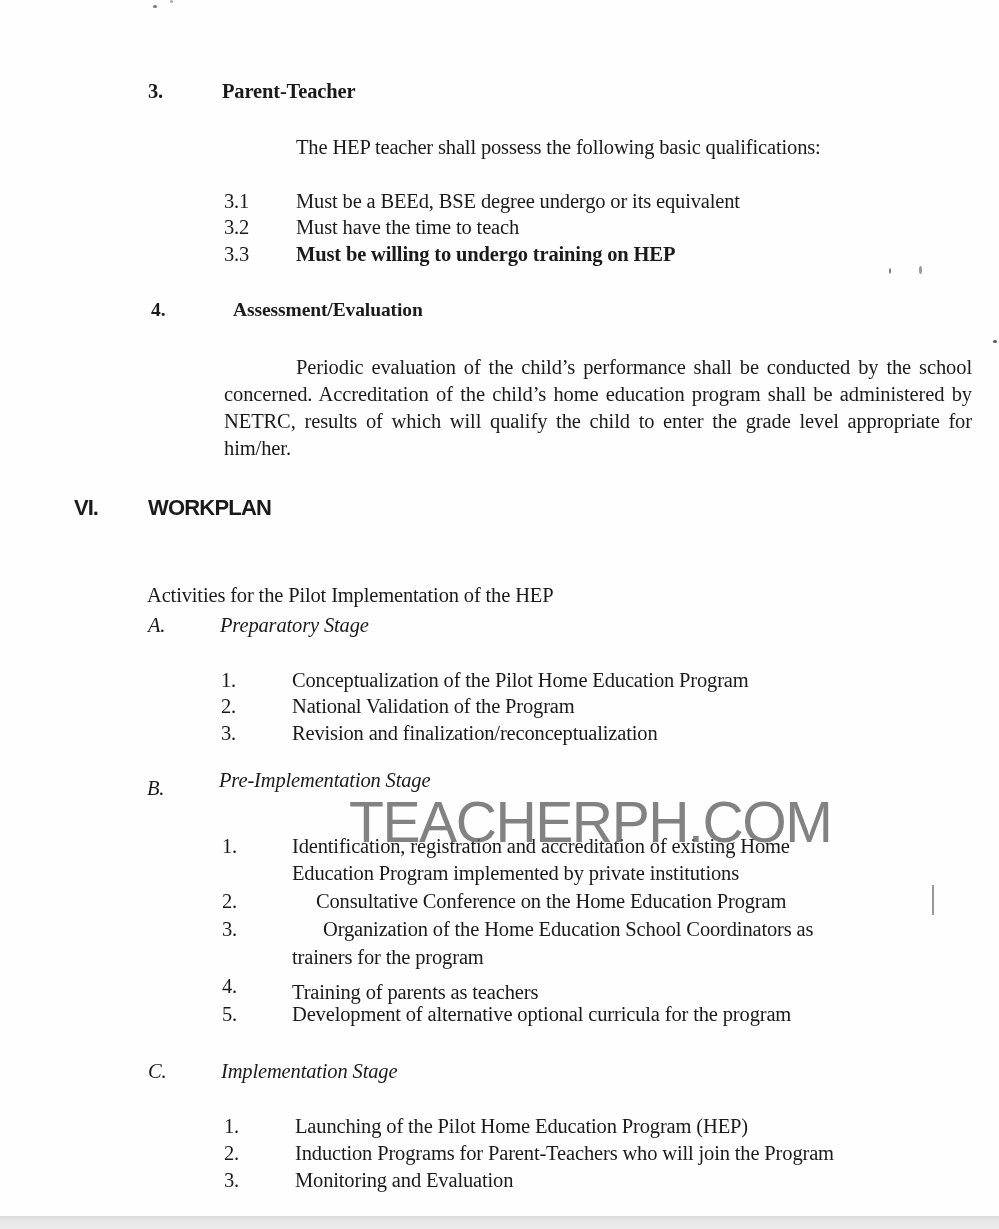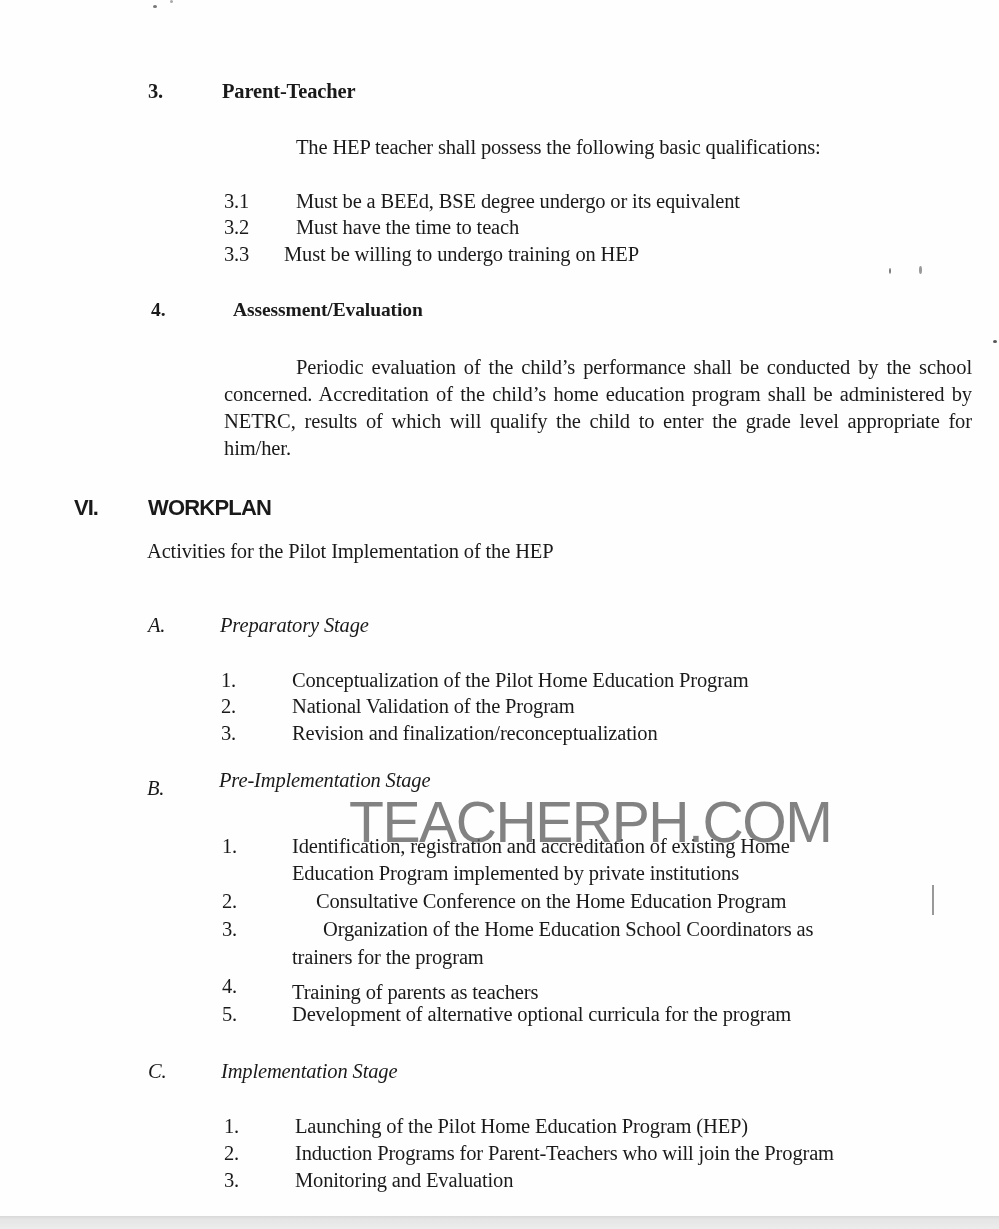--- a/index.html
+++ b/index.html
@@ -93,35 +93,35 @@
       <div>
         <span class="abs serif t20" style="left:224px;top:190px;">3.1</span>
         <span class="abs serif t20" style="left:296px;top:190px;">Must be a BEEd, BSE degree undergo or its equivalent</span>
       </div>
       <div>
         <span class="abs serif t20" style="left:224px;top:216px;">3.2</span>
         <span class="abs serif t20" style="left:296px;top:216px;">Must have the time to teach</span>
       </div>
       <div>
         <span class="abs serif t20" style="left:224px;top:243px;">3.3</span>
-        <span class="abs serif t20" style="left:284px;top:243px;">Must be willing to undergo training on HEP</span>
+        <span class="abs serif t20" style="left:296px;top:243px;font-weight:bold;">Must be willing to undergo training on HEP</span>
       </div>
     </div>
   </section>
 
   <section>
     <span class="abs serif bold t19" style="left:151px;top:299px;">4.</span>
     <span class="abs serif bold t19" style="left:225px;top:299px;margin-left:8px;">Assessment/Evaluation</span>
     <p class="para serif"><span class="indent"></span><span>Periodic evaluation of the child’s performance shall be conducted by the school concerned.  Accreditation of the child’s home education program shall be administered by NETRC, results of which will qualify the child to enter the grade level appropriate for him/her.</span></p>
   </section>
 
   <section>
     <span class="abs sans bold" style="left:74px;top:495px;font-size:22px;letter-spacing:-1px;">VI.</span>
     <span class="abs sans bold" style="left:148px;top:495px;font-size:22px;letter-spacing:-0.8px;">WORKPLAN</span>
-    <span class="abs serif t20" style="left:147px;top:540px;">Activities for the Pilot Implementation of the HEP</span>
+    <span class="abs serif t20" style="left:147px;top:584px;">Activities for the Pilot Implementation of the HEP</span>
 
     <div>
       <span class="abs serif italic t20" style="left:148px;top:614px;">A.</span>
       <span class="abs serif italic t20" style="left:220px;top:614px;">Preparatory Stage</span>
 
       <span class="abs serif t20" style="left:221px;top:669px;">1.</span>
       <span class="abs serif t20" style="left:292px;top:669px;">Conceptualization of the Pilot Home Education Program</span>
 
       <span class="abs serif t20" style="left:221px;top:695px;">2.</span>
       <span class="abs serif t20" style="left:292px;top:695px;">National Validation of the Program</span>

